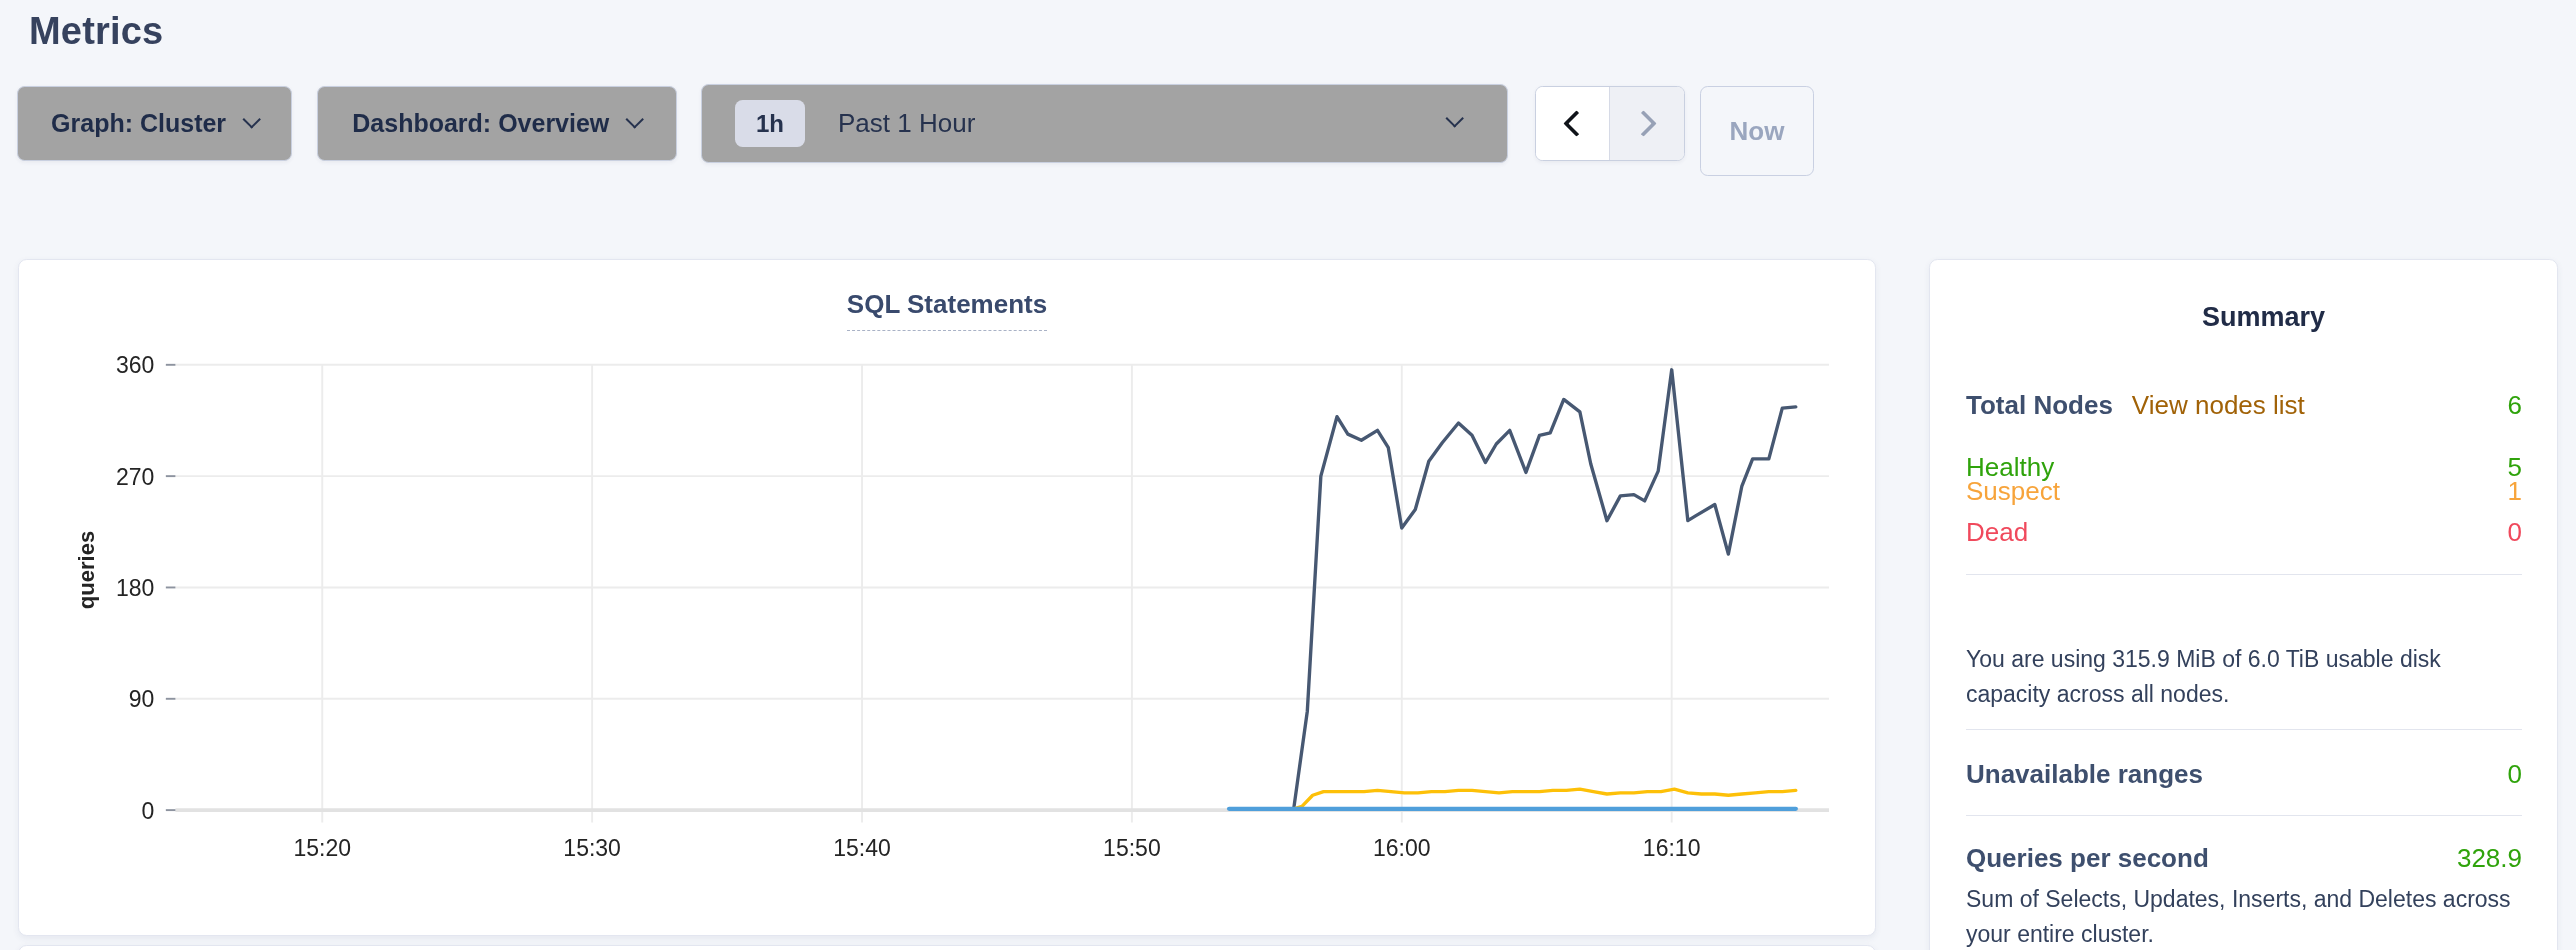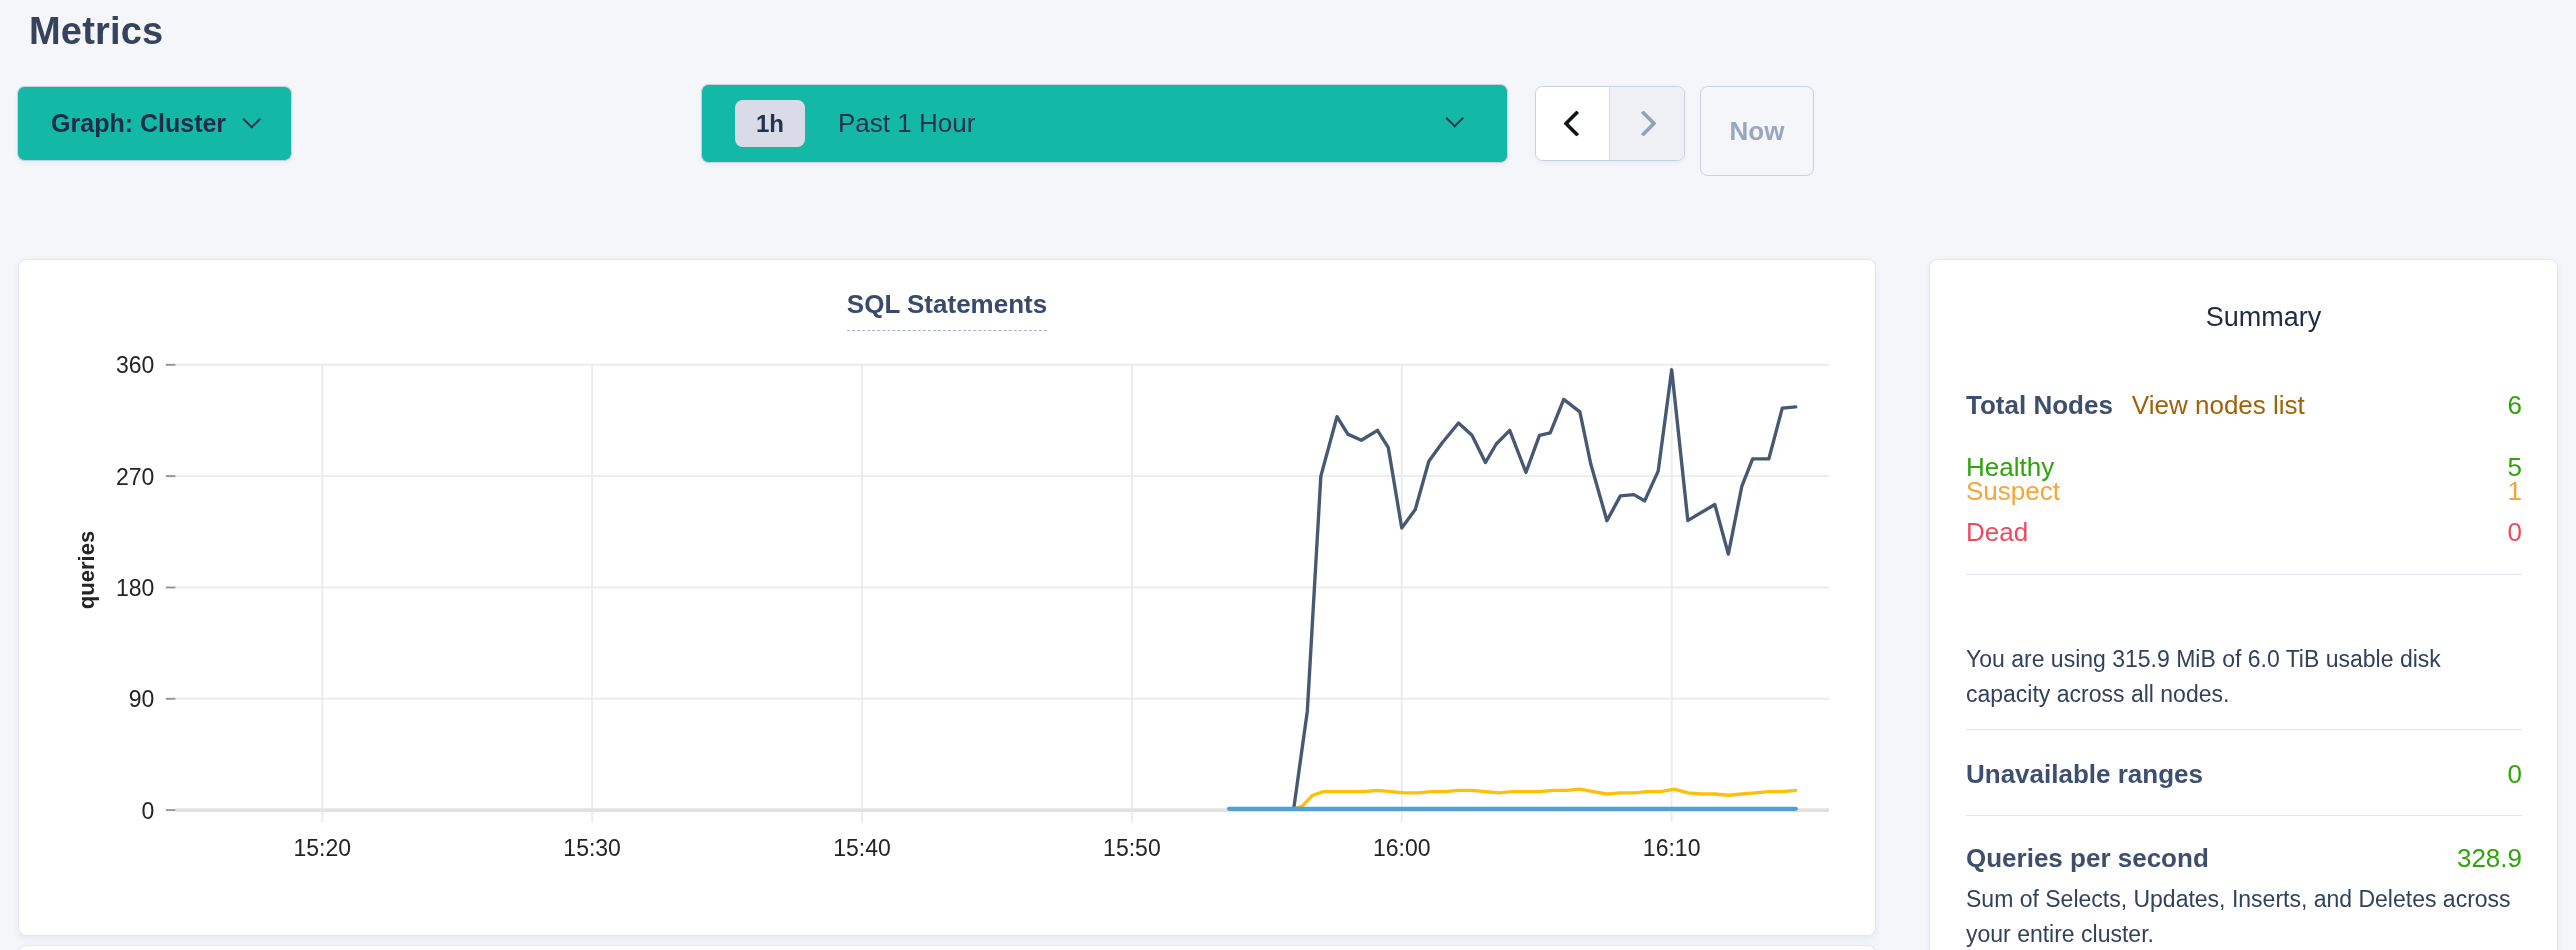--- a/index.html
+++ b/index.html
@@ -13,21 +13,21 @@
 
   
   .page-title{
     position:absolute; left:29px; top:1.9px;
     font-size:38px; font-weight:600; color:#36425e; letter-spacing:0.2px;margin-top:8px;
   }
 
   
   .ctrl{
     position:absolute; top:86px; height:75px;
-    background:#14b8a6; border:1px solid #c9d0e0; border-radius:7.7px;
+    background:#a3a3a3; border:1px solid #c9d0e0; border-radius:7.7px;
     display:flex; align-items:center; justify-content:center;
     box-shadow:0 1.9px 3.8px rgba(60,70,110,.06);
     cursor:pointer;
   }
   .dd-label{ font-size:25px; font-weight:700; color:#1f2c49; }
   .chev-down{
     width:13.4px; height:13.4px; margin-left:19px; margin-top:-7.7px;
     border-right:2.9px solid #26324e; border-bottom:2.9px solid #26324e;
     transform:rotate(45deg);
   }
@@ -83,21 +83,21 @@
   }
   #chart-svg{ position:absolute; left:0; top:0; }
   .y-axis-label{
     position:absolute; left:68px; top:310px;
     transform:translate(-50%,-50%) rotate(-90deg);
     font-size:22px; font-weight:700; color:#242424; white-space:nowrap;
   }
 
   
   .summary-title{ position:absolute; top:42px; width:100%; text-align:center;
-    font-size:27px; font-weight:400; color:#212c47;padding-left:40px; }
+    font-size:27px; font-weight:700; color:#212c47;padding-left:40px; }
   .srow{
     position:absolute; left:36px; width:556px; display:flex; align-items:baseline;
     font-size:26px; color:#2c3a57;
   }
   .srow .grow{ flex:1; }
   .lbl-bold{ font-weight:700; color:#3e4f6e; }
   .val{ font-weight:400; }
   .green{ color:#2fa30b; } .orange{ color:#f7a43b; } .red{ color:#f0495c;text-align:center; }
   .link{ color:#a16207; text-decoration:none; margin-left:19px; cursor:pointer; }
   .sdesc{
@@ -111,20 +111,24 @@
 
 <div class="app">
 
   <div class="page-title">Metrics</div>
 
   <div class="ctrl" id="graph-dd">
     <span class="dd-label">Graph: Cluster</span>
     <span class="chev-down"></span>
   </div>
 
+  <div class="ctrl" id="dashboard-dd">
+    <span class="dd-label">Dashboard: Overview</span>
+    <span class="chev-down"></span>
+  </div>
 
   <div class="ctrl" id="time-selector">
     <span class="time-badge">1h</span>
     <span class="time-label">Past 1 Hour</span>
     <span class="chev-down"></span>
   </div>
 
   <div class="nav-group">
     <div class="nav-btn prev">
       <span class="chev-left"></span>

